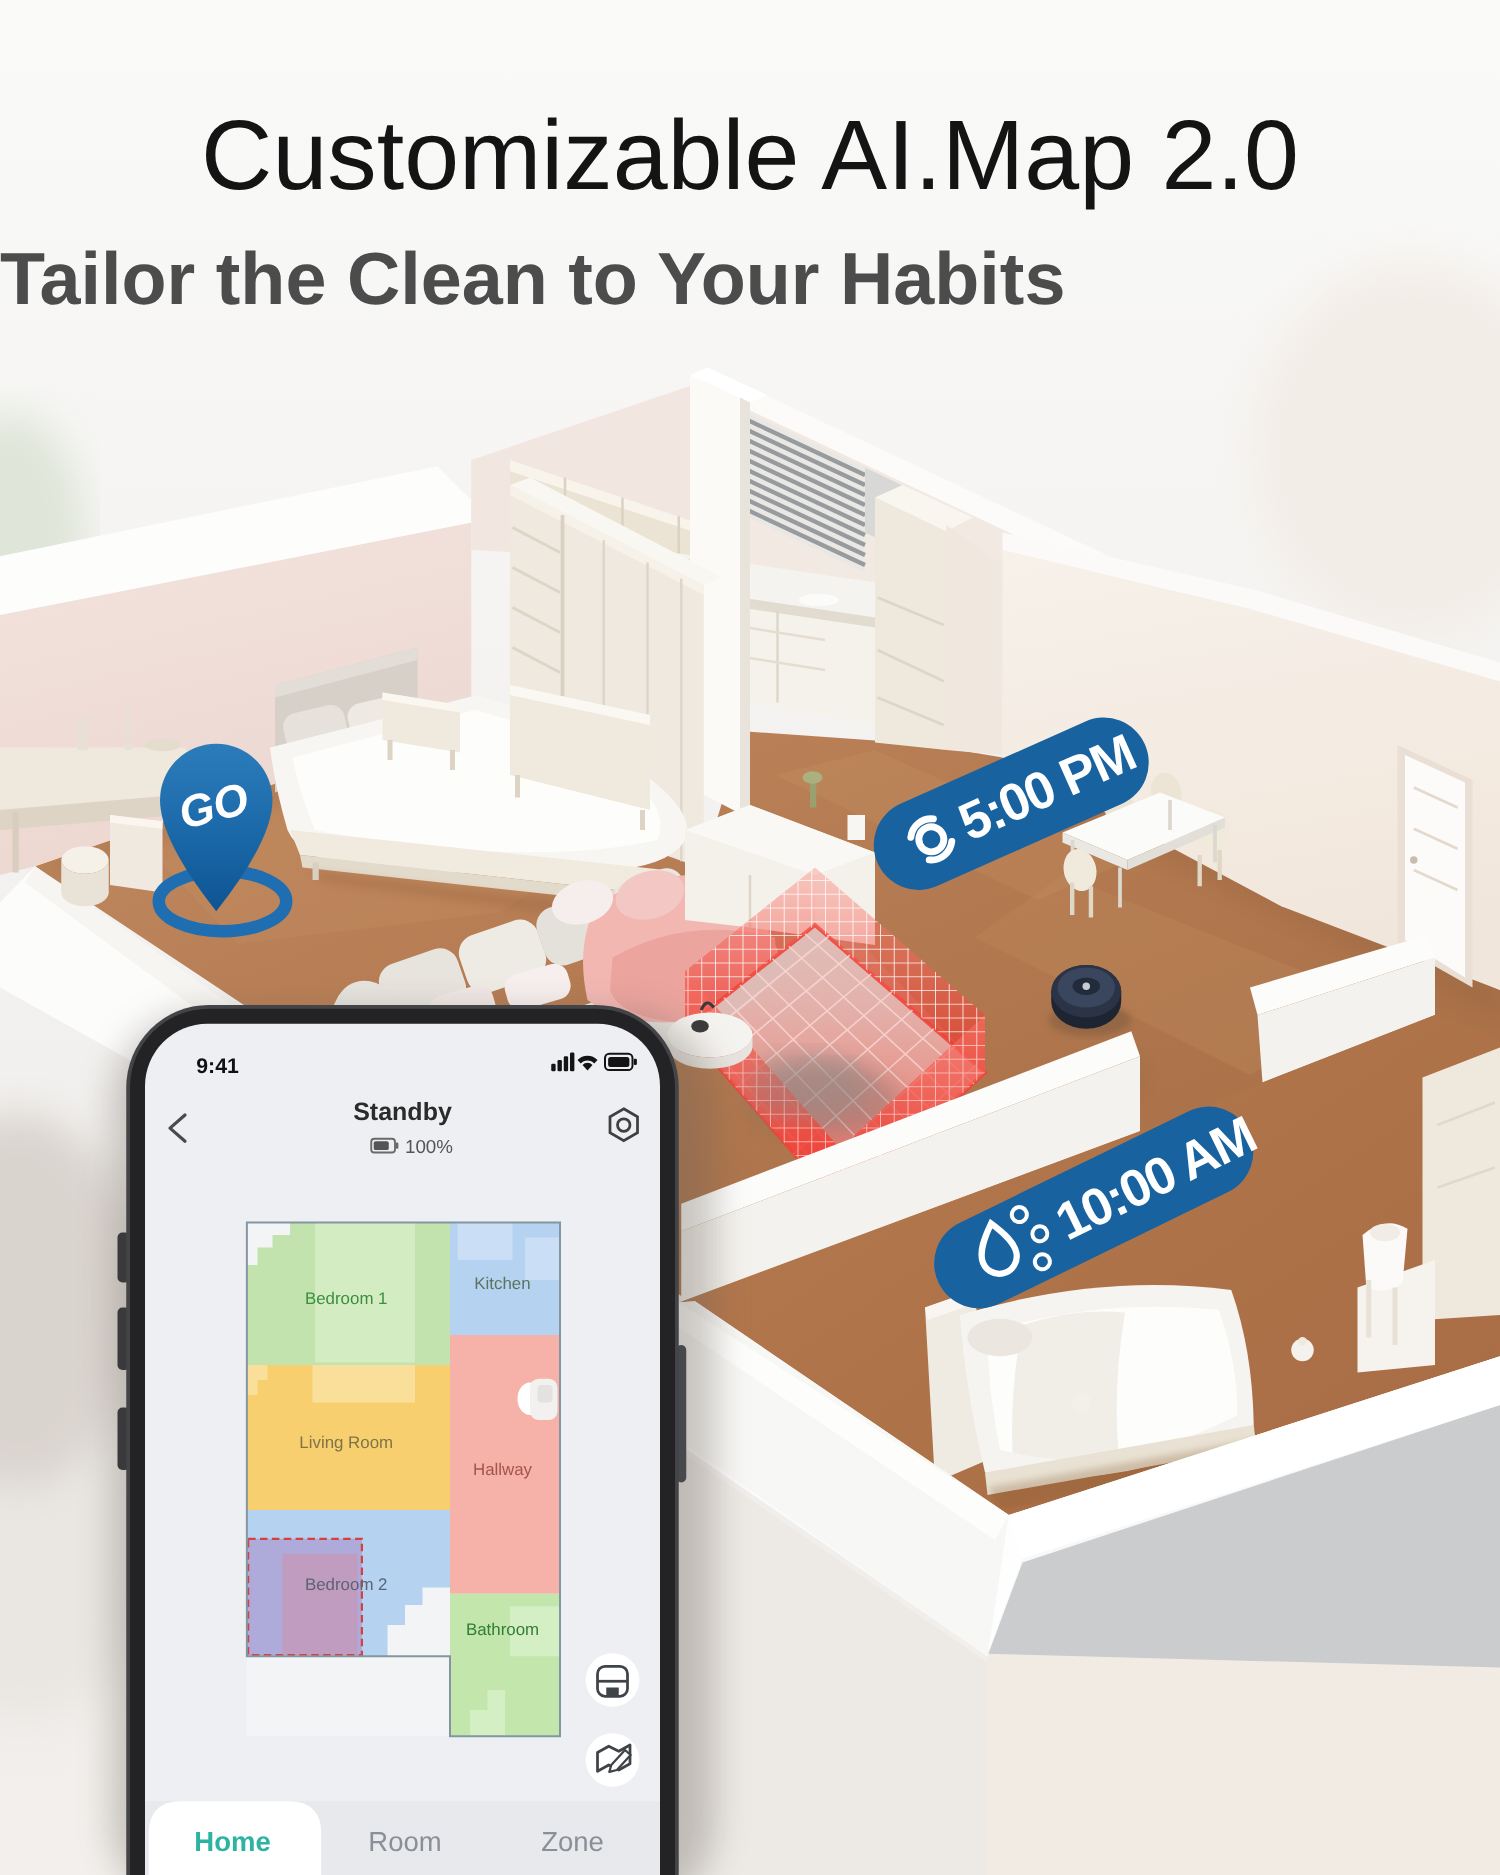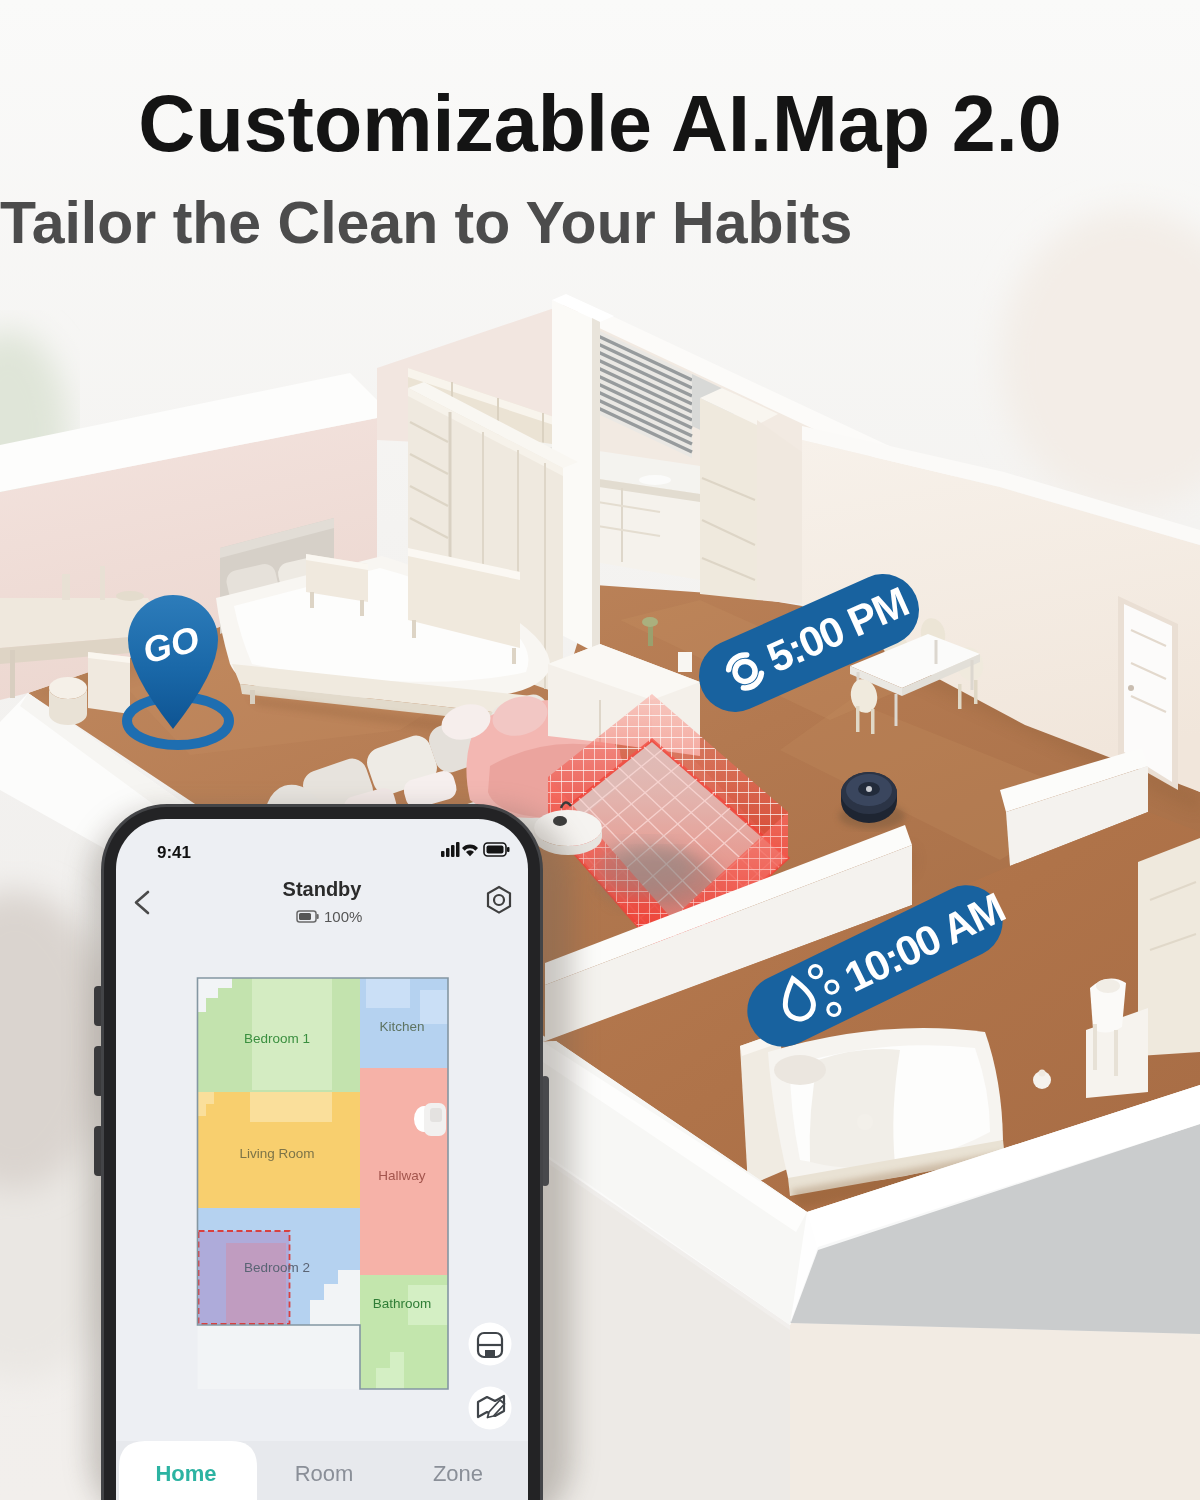--- a/index.html
+++ b/index.html
@@ -1,18 +1,18 @@
 <!DOCTYPE html>
 <html><head>
 <meta charset="utf-8">
 <style>
   html,body{margin:0;padding:0;}
   body{width:1200px;height:1500px;overflow:hidden;font-family:"Liberation Sans",sans-serif;}
   .stage{position:relative;width:1200px;height:1500px;background:#f6f5f3;overflow:hidden;}
-  .title{position:absolute;left:0;top:78px;width:1200px;text-align:center;color:#141414;font-size:79px;font-weight:bold;letter-spacing:0px;}
+  .title{position:absolute;left:0;top:78px;width:1200px;text-align:center;color:#141414;font-size:79px;font-weight:normal;letter-spacing:0px;}
   .subtitle{position:absolute;left:0;top:189px;width:1200px;color:#4c4c4c;font-size:59px;font-weight:bold;}
   svg{position:absolute;left:0;top:0;}
 </style>
 </head>
 <body>
 <div class="stage">
 
   <svg width="1200" height="1500" viewBox="0 0 1200 1500">
     <defs>
       <linearGradient id="bgg" x1="0" y1="0" x2="0" y2="1">

